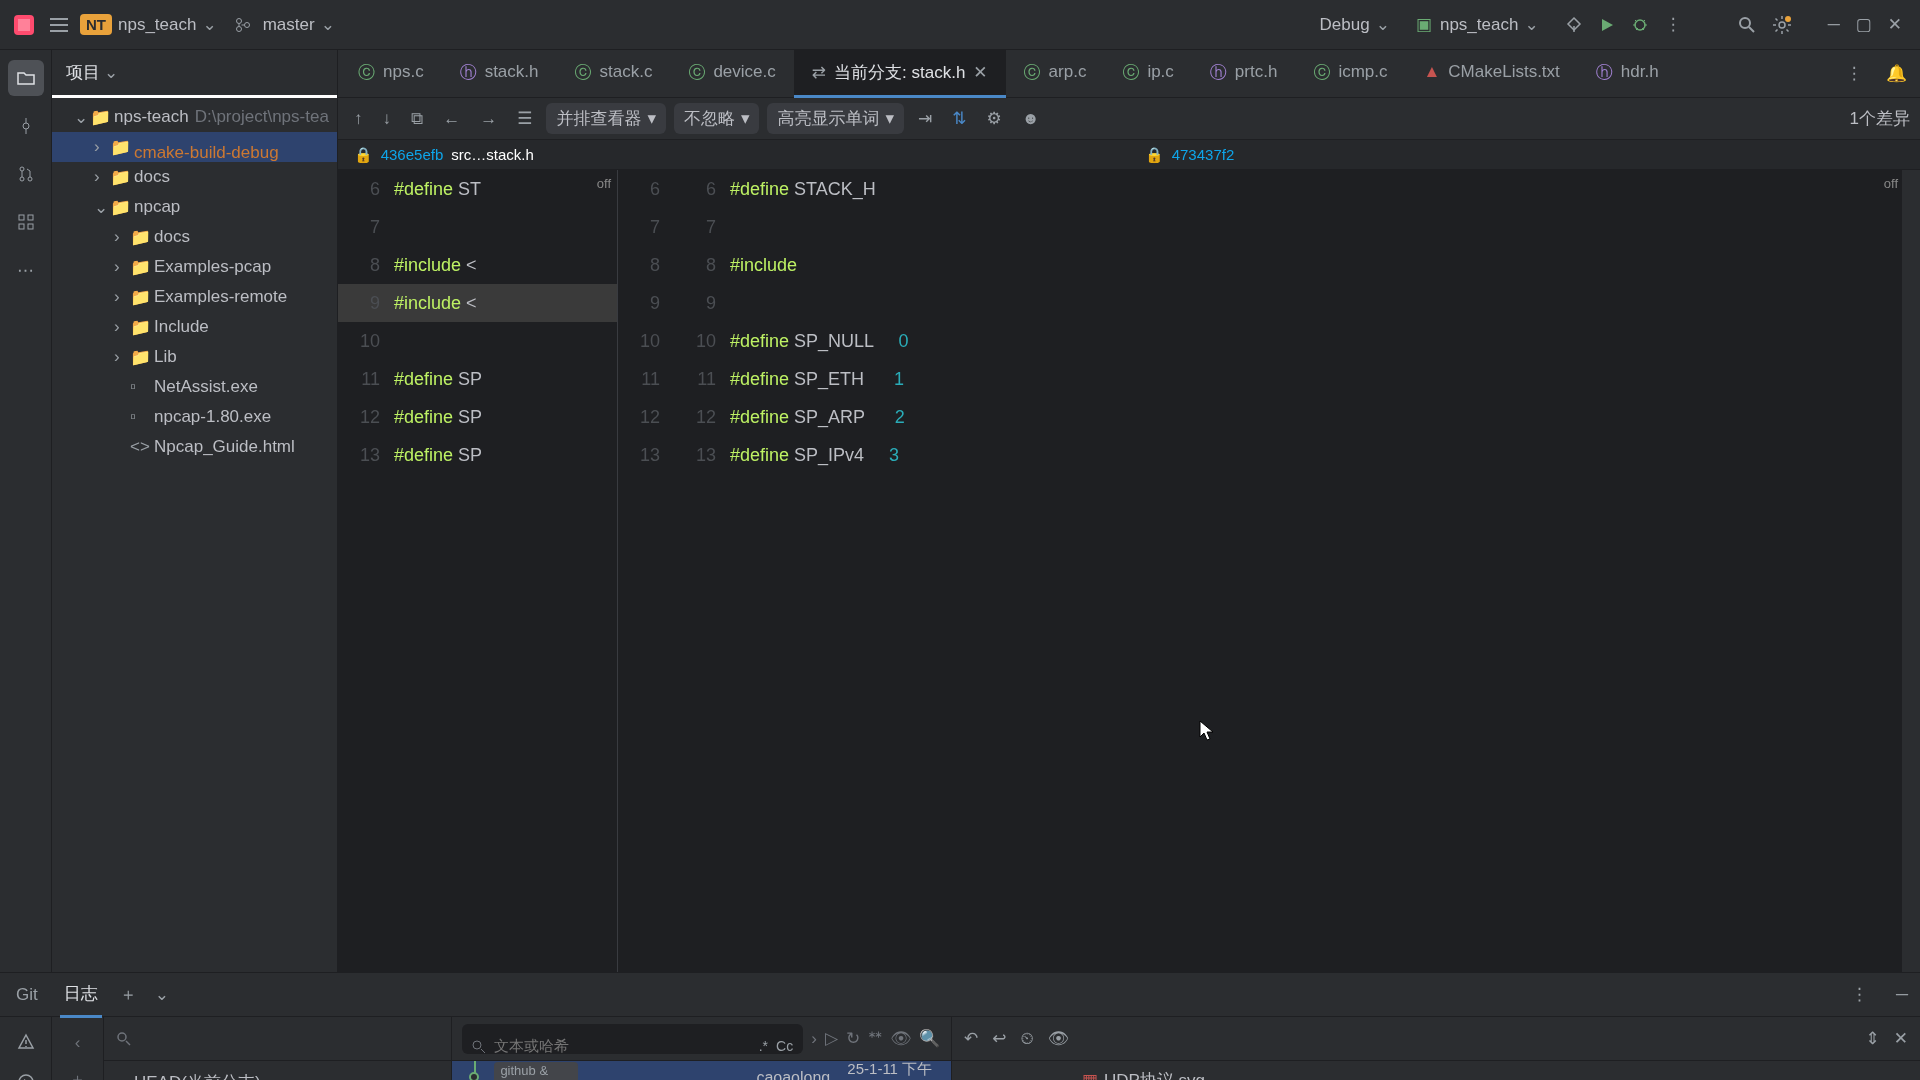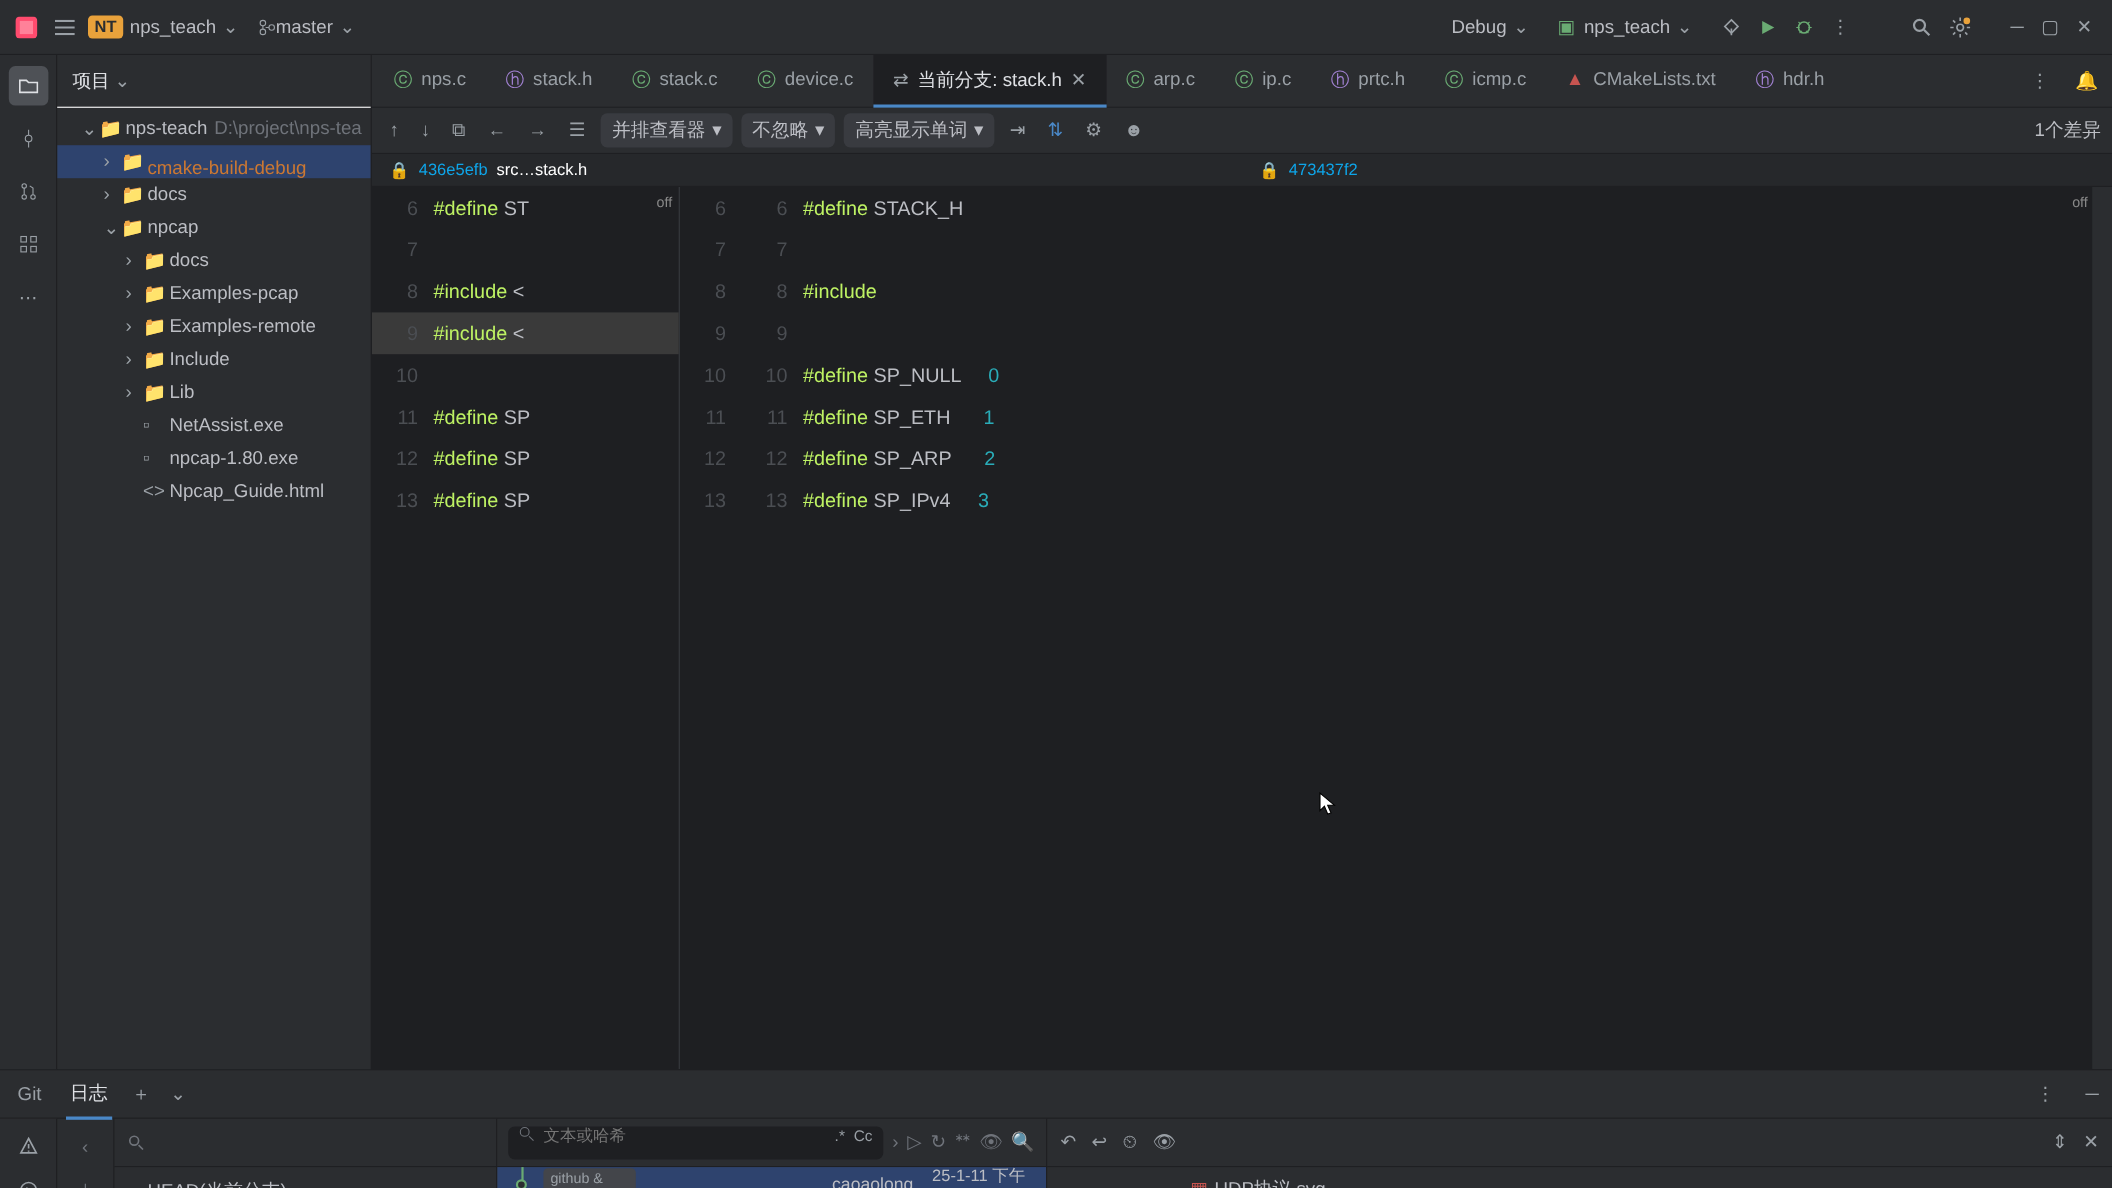--- a/index.html
+++ b/index.html
@@ -10,21 +10,21 @@
 .tb-project { background:#e9a23b; color:#2b2d30; padding:2px 6px; border-radius:4px; font-weight:bold; font-size:15px; margin-right:6px; }
 .tb-text { color:#bcbec4; margin-right:6px; }
 .tb-chev { color:#9aa0a6; margin-right:18px; }
 .tb-spacer { flex:1; }
 .tb-btn { margin:0 8px; cursor:pointer; color:#9aa0a6; }
 .mainrow { display:flex; height:calc(100% - 50px - 48px - 60px); }
 .leftrail { width:52px; background:#2b2d30; border-right:1px solid #1e1f22; display:flex; flex-direction:column; align-items:center; padding-top:10px; }
 .leftrail .rail-item { width:36px; height:36px; margin-bottom:12px; display:flex; align-items:center; justify-content:center; color:#9aa0a6; cursor:pointer; border-radius:6px; }
 .leftrail .rail-item.active { background:#4e5156; color:#dfe1e5; }
 .projectpane { width:286px; background:#2b2d30; border-right:1px solid #1e1f22; display:flex; flex-direction:column; }
-.pp-header { height:48px; display:flex; align-items:center; padding:0 14px; border-bottom:1px solid #ffffff; }
+.pp-header { height:48px; display:flex; align-items:center; padding:0 14px; border-bottom:3px solid #ffffff; }
 .pp-header span.ttl { color:#dfe1e5; }
 .tree { flex:1; overflow:auto; padding-top:4px; font-size:17px; }
 .tree-row { display:flex; align-items:center; height:30px; padding-left:10px; cursor:pointer; white-space:nowrap; }
 .tree-row.sel { background:#2e436e; }
 .tree-row .ind { display:inline-block; }
 .tree-row .chev { width:16px; color:#9aa0a6; }
 .tree-row .ficon { width:20px; color:#9aa0a6; margin-right:4px; }
 .tree-row .ficon.folder { color:#9aa0a6; }
 .tree-row .ficon.folder-orange { color:#cc7832; }
 .tree-row .lbl { color:#bcbec4; }
@@ -71,21 +71,21 @@
 .gp-rail { width:52px; border-right:1px solid #1e1f22; display:flex; flex-direction:column; align-items:center; padding-top:8px; }
 .gp-rail .ri { height:36px; width:36px; display:flex; align-items:center; justify-content:center; color:#6f737a; cursor:pointer; }
 .gp-branches { width:348px; border-right:1px solid #1e1f22; display:flex; flex-direction:column; }
 .gp-search { height:44px; display:flex; align-items:center; padding:0 12px; border-bottom:1px solid #1e1f22; }
 .gp-branches .tree { padding:6px 0; }
 .br-row { display:flex; align-items:center; height:30px; padding-left:14px; cursor:pointer; }
 .br-row .ind { display:inline-block; }
 .br-row .lbl { color:#bcbec4; }
 .gp-commits { width:500px; border-right:1px solid #1e1f22; display:flex; flex-direction:column; }
 .gc-toolbar { height:44px; display:flex; align-items:center; padding:0 10px; gap:8px; border-bottom:1px solid #1e1f22; }
-.gc-toolbar .ib { flex:1; background:#1e1f22; height:30px; border-radius:6px; display:flex; align-items:flex-start; padding:0 10px; gap:8px; }
+.gc-toolbar .ib { flex:1; background:#1e1f22; height:30px; border-radius:6px; display:flex; align-items:flex-end; padding:0 10px; gap:8px; }
 .gc-toolbar input { background:transparent; border:none; color:#bcbec4; flex:1; outline:none; font-size:15px; }
 .gc-toolbar .opt { color:#9aa0a6; font-size:14px; }
 .gc-list { flex:1; overflow:auto; }
 .commit { display:flex; align-items:center; height:33px; padding-left:6px; cursor:pointer; font-size:16px; }
 .commit.sel { background:#2e436e; }
 .commit .graph { width:40px; position:relative; height:100%; }
 .commit .graph::before { content:''; position:absolute; left:16px; top:0; bottom:0; width:2px; background:#6aab73; }
 .commit .graph .dot { position:absolute; left:12px; top:12px; width:10px; height:10px; border-radius:50%; background:#6aab73; }
 .commit .graph .dot.head { background:#2b2d30; border:2px solid #6aab73; left:11px; top:11px; }
 .commit .msg { width:190px; color:#bcbec4; overflow:hidden; text-overflow:ellipsis; white-space:nowrap; }
@@ -127,21 +127,21 @@
     </div>
   <span class="tb-project">NT</span>
   <span class="tb-text">nps_teach</span>
   <span class="tb-chev">⌄</span>
   <svg width="16" height="16">
       <circle cx="4" cy="4" r="2.5" fill="none" stroke="#9aa0a6"></circle>
       <circle cx="4" cy="12" r="2.5" fill="none" stroke="#9aa0a6"></circle>
       <circle cx="12" cy="8" r="2.5" fill="none" stroke="#9aa0a6"></circle>
       <path d="M4 6.5v3M6.5 8h3" stroke="#9aa0a6"></path>
     </svg>
-  <span class="tb-text" style="margin-left:0">master</span>
+  <span class="tb-text" style="margin-left:12px">master</span>
   <span class="tb-chev">⌄</span>
   <div class="tb-spacer"></div>
   <span class="tb-text">Debug</span>
   <span class="tb-chev">⌄</span>
   <span style="margin:0 8px;color:#6aab73">▣</span>
   <span class="tb-text">nps_teach</span>
   <span class="tb-chev">⌄</span>
   <span class="tb-btn">
       <svg width="18" height="18">
         <path d="M9 2l6 6-6 6-6-6z" fill="none" stroke="#9aa0a6" stroke-width="1.5"></path>

